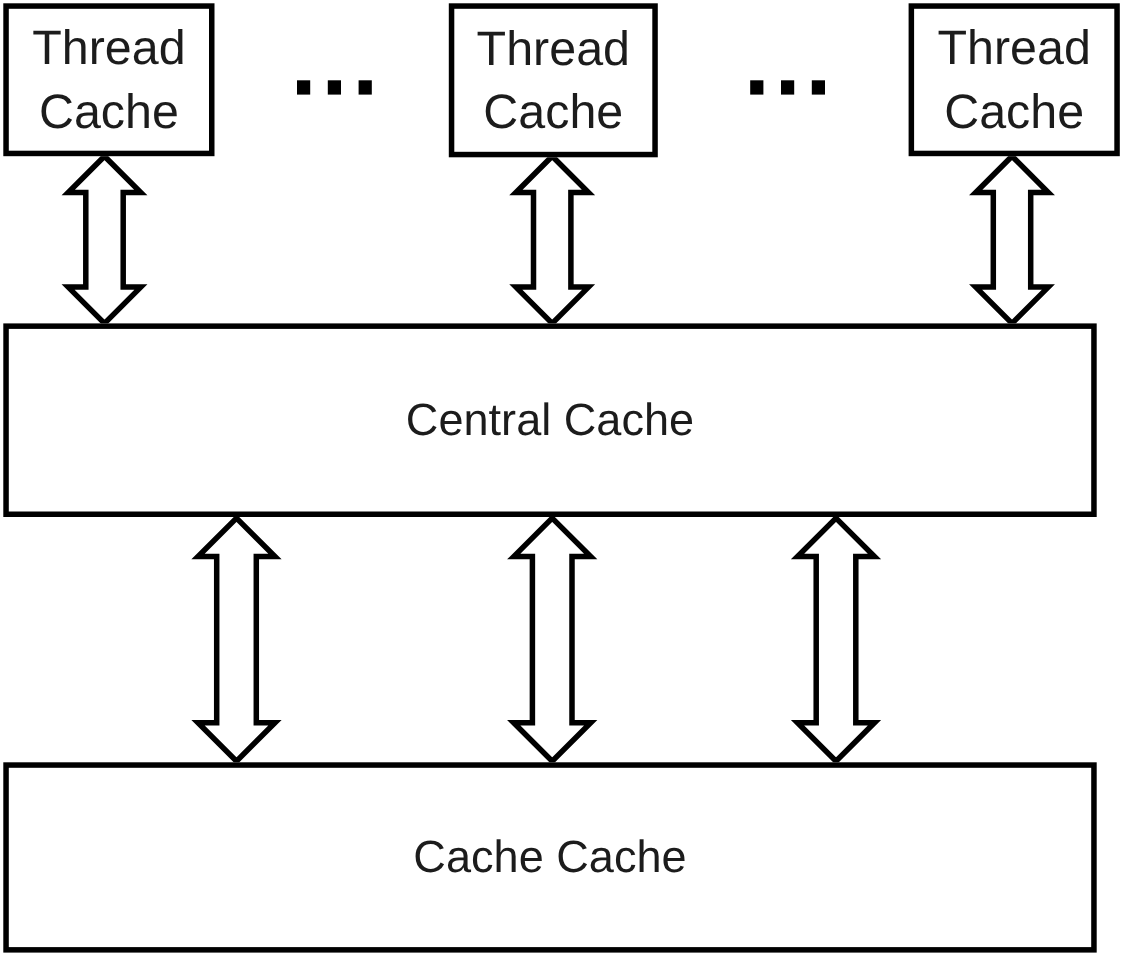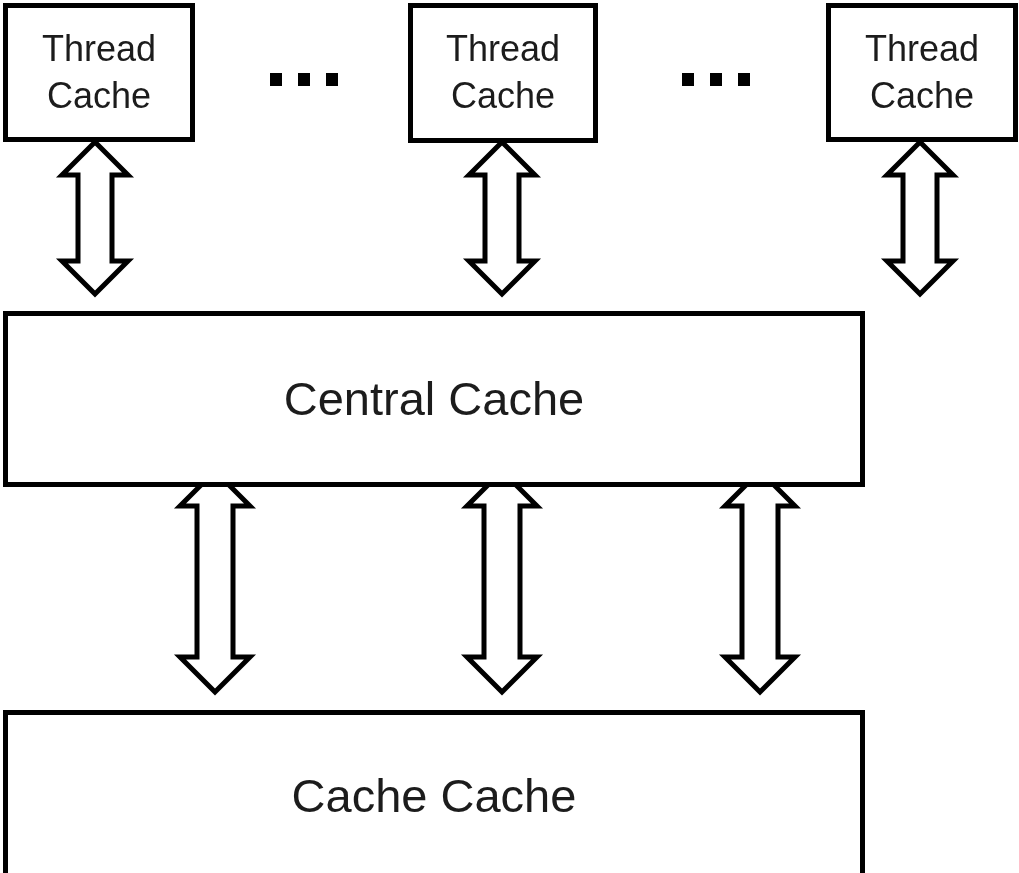--- a/index.html
+++ b/index.html
@@ -30,30 +30,29 @@
     background: #ffffff;
     border: 5px solid #000000;
     display: flex;
     align-items: center;
     justify-content: center;
     text-align: center;
     color: #1c1c1c;
   }
   .node-thread {
     width: 192px; height: 139px;
-    font-size: 36px;
+    font-size: 44px;
     line-height: 1.3;
     text-align: center;
   }
   .node-wide {
     left: 3px;
-    width: 862px;
-    font-size: 47px;
+    width: 994px;
+    font-size: 41px;
     line-height: 1.2;
-    margin-top: 17px;
   }
   #thread-box-1 { left: 3px;   top: 3px; }
   #thread-box-2 { left: 408px; top: 3px; width: 190px; height: 140px; }
   #thread-box-3 { left: 826px; top: 3px; }
   #central-box  { top: 294px; height: 176px; }
   #page-box     { top: 693px; height: 173px; }
   .dots {
     position: absolute;
     top: 73px;
     display: flex;

